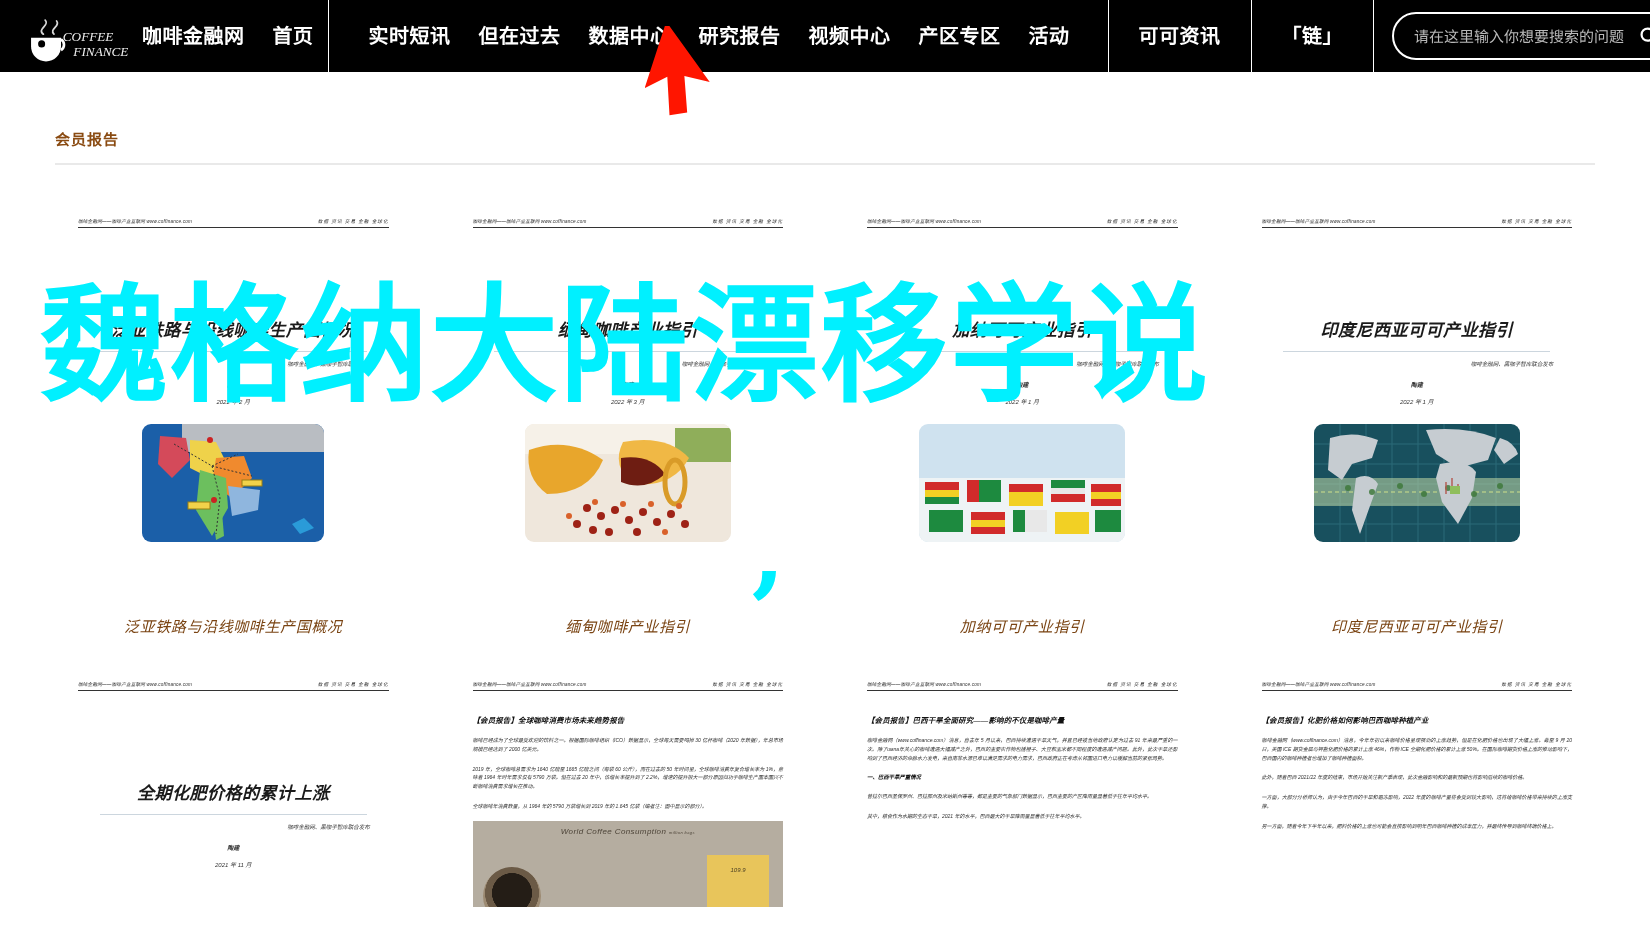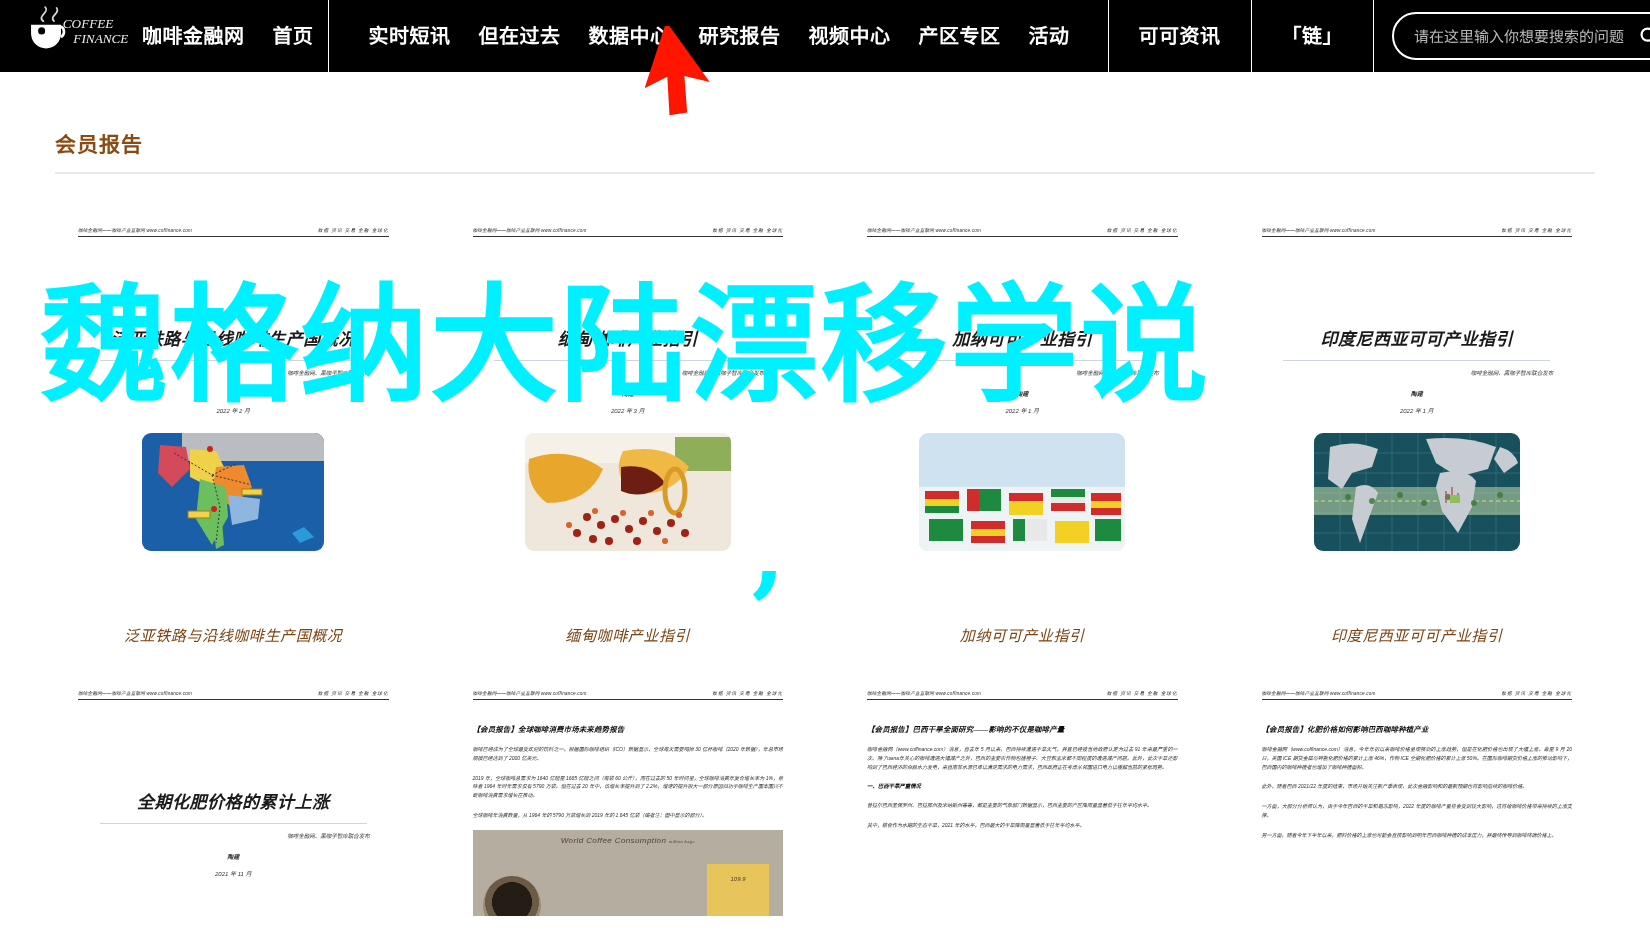--- a/index.html
+++ b/index.html
@@ -18,21 +18,21 @@
     display: flex;
     align-items: center;
     color: #ffffff;
     position: relative;
     z-index: 5;
   }
   .brand {
     width: 128px;
     height: 73px;
     display: flex;
-    align-items: flex-start;
+    align-items: flex-end;
     justify-content: center;
     flex: 0 0 auto;
     padding-left: 24px;
   }
   .brand svg { display: block; }
 
   .nav-group {
     display: flex;
     align-items: center;
     height: 72px;
@@ -94,21 +94,21 @@
 
   
   .page {
     padding: 0 55px;
     position: relative;
   }
   .section-head {
     padding-top: 56px;
   }
   .section-title {
-    font-size: 21px;
+    font-size: 15px;
     font-weight: bold;
     color: #8a4b12;
     letter-spacing: 1px;
   }
   .section-rule {
     margin-top: 14px;
     height: 2px;
     background: #e9e9e9;
     width: 100%;
   }

